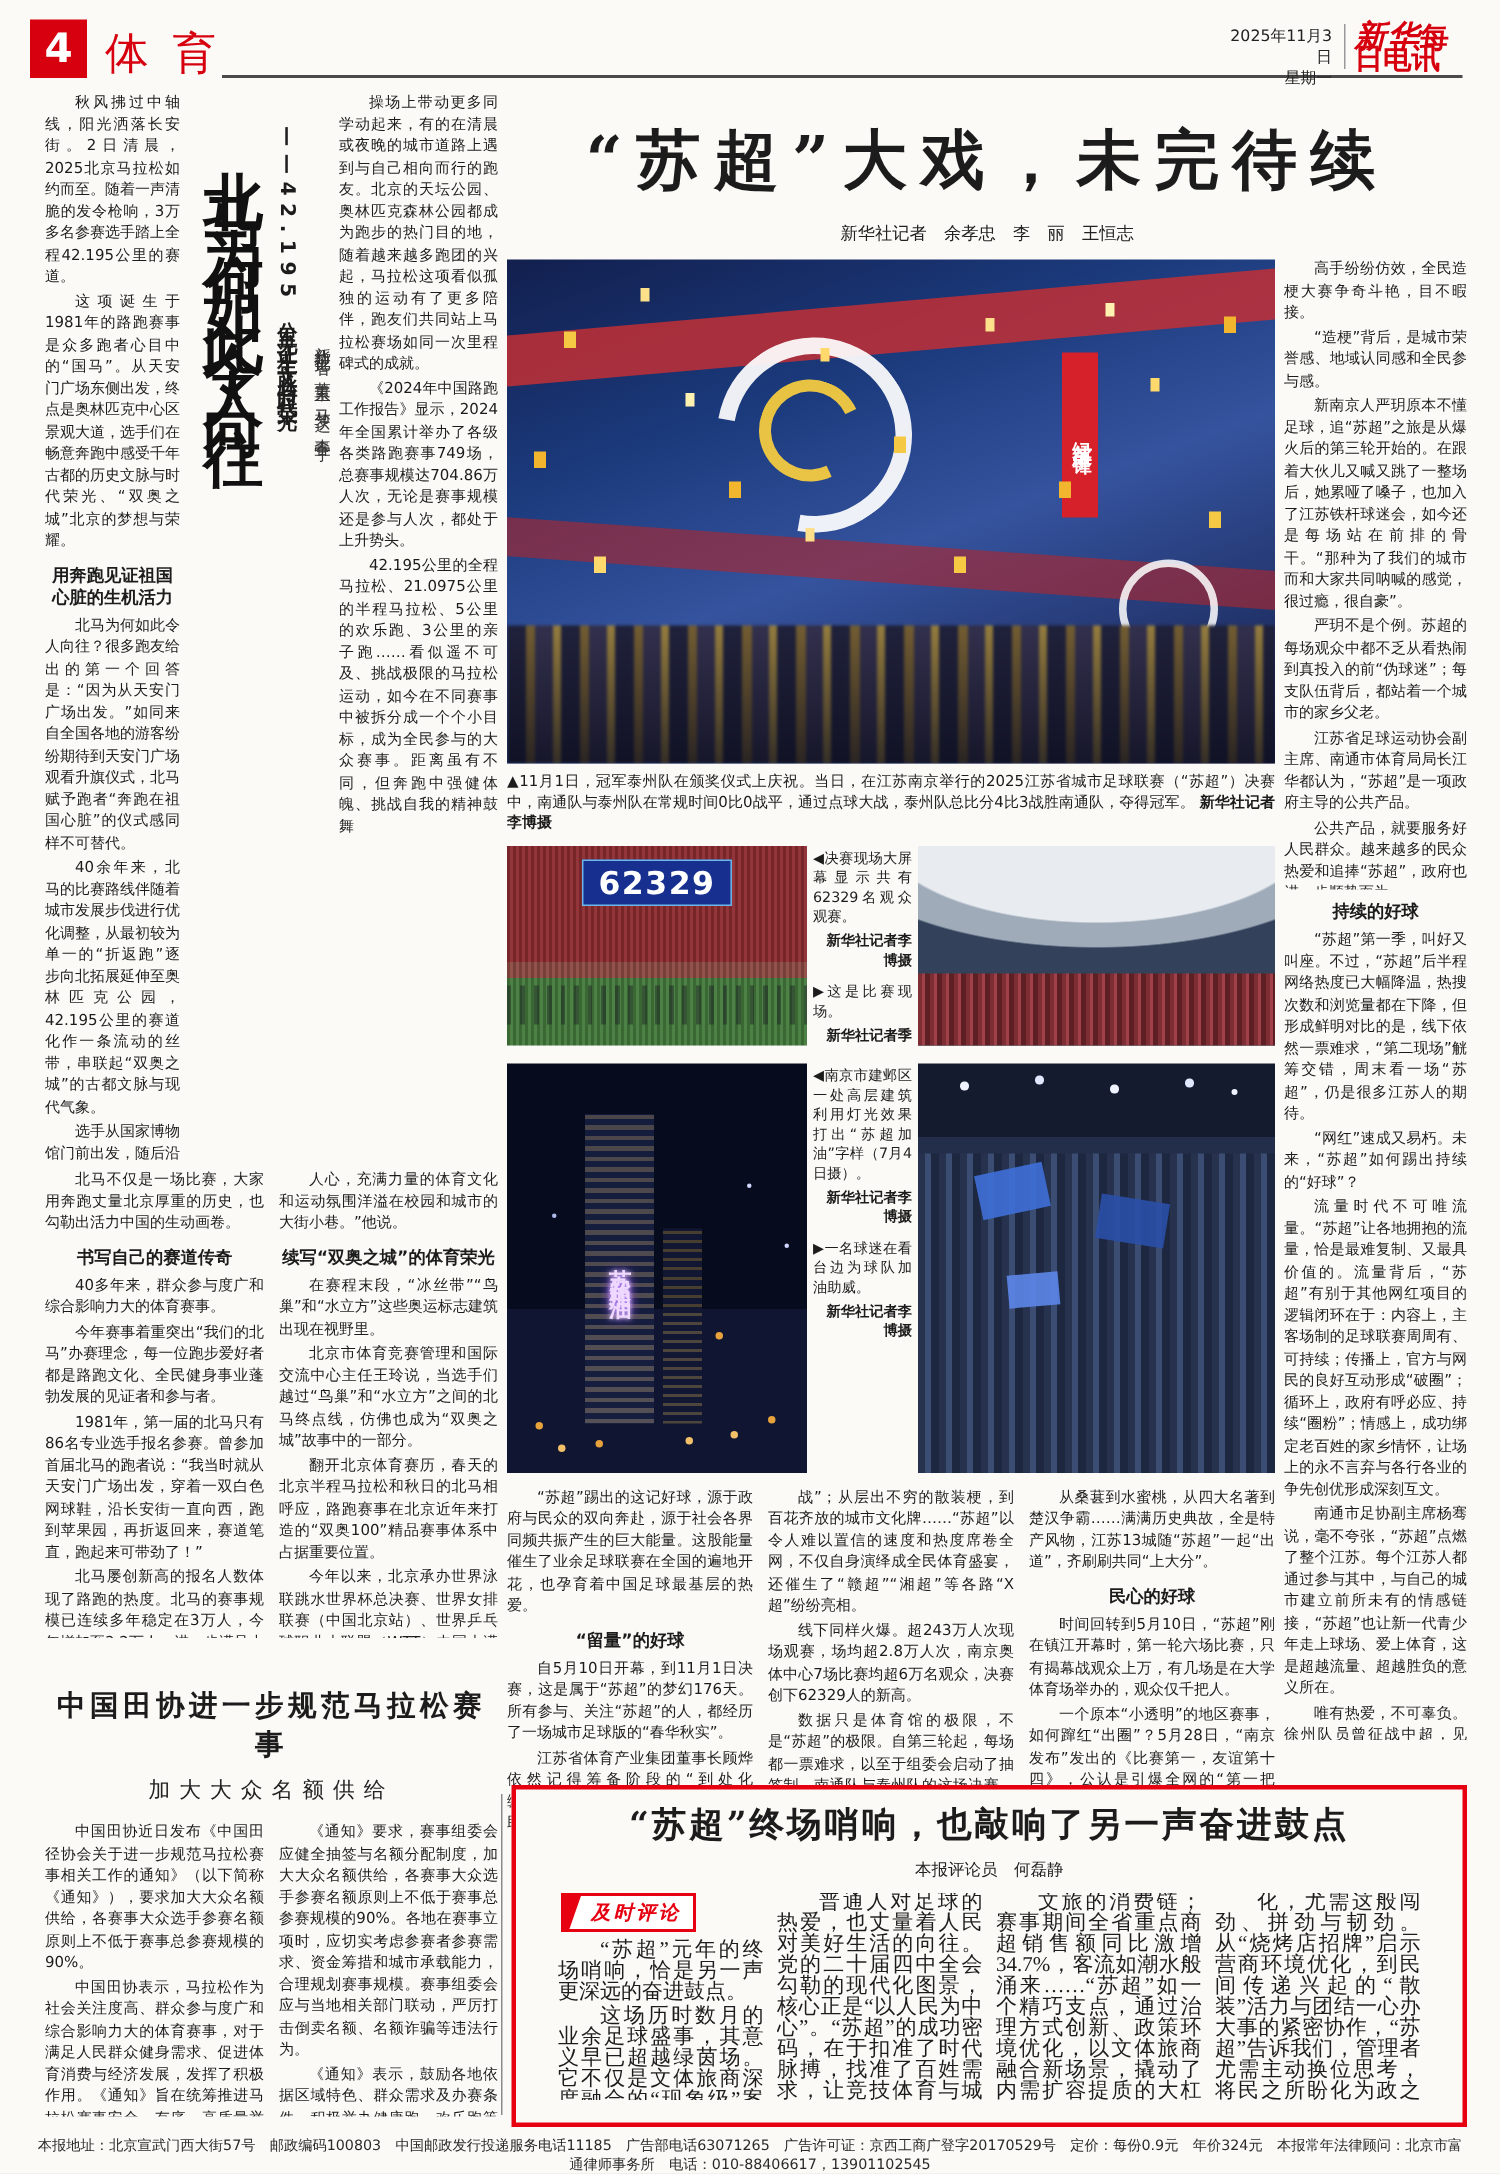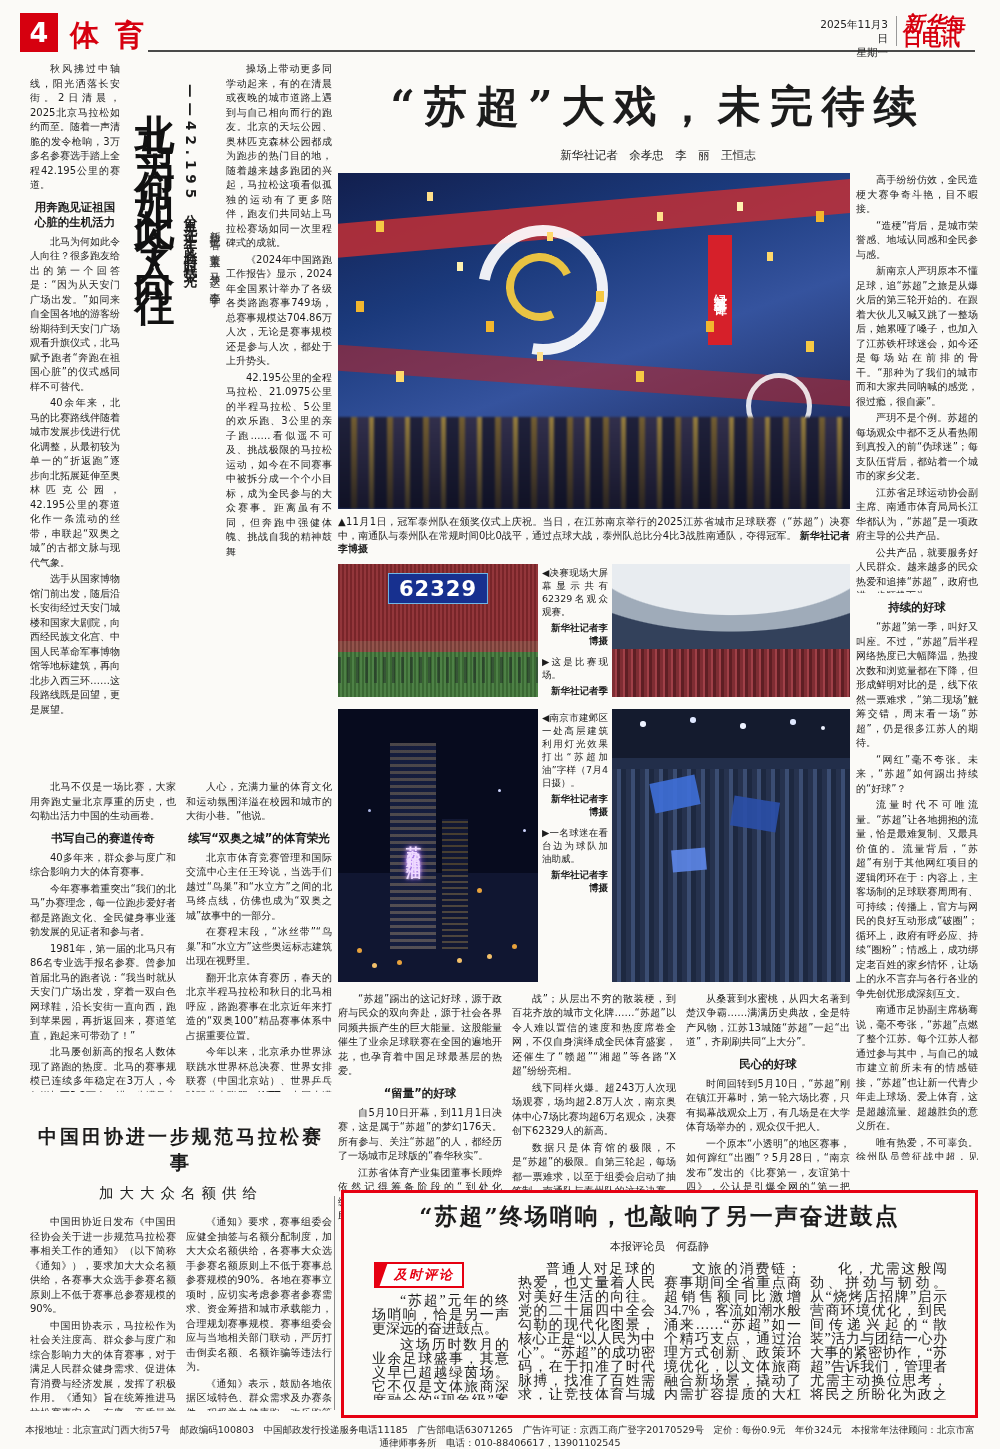--- a/index.html
+++ b/index.html
@@ -1,21 +1,21 @@
 <!DOCTYPE html>
 <html><head>
 <meta charset="utf-8">
 <style>
   html,body{margin:0;padding:0;background:#e8e8e4;}
   #page{position:relative;width:1000px;height:1449px;margin:0 auto;background:#fbfaf7;
         font-family:"DejaVu Sans",sans-serif;color:#1c1c1c;overflow:hidden;}
   
   #hdr-num{position:absolute;left:20px;top:13px;width:38px;height:39px;background:#d6000f;
            color:#fff;font-weight:bold;font-size:27px;display:flex;align-items:center;justify-content:center;}
-  #hdr-section{position:absolute;left:70px;top:16px;font-size:29px;font-weight:700;color:#d6000f;letter-spacing:16px;}
+  #hdr-section{position:absolute;left:70px;top:16px;font-size:29px;font-weight:400;color:#d6000f;letter-spacing:16px;}
   #hdr-rule{position:absolute;left:148px;top:50px;width:827px;height:2px;background:#4a4a4a;}
   #hdr-date{position:absolute;left:810px;top:17px;width:78px;text-align:right;font-size:10.5px;line-height:14px;color:#222;}
   #hdr-div{position:absolute;left:896px;top:16px;width:1px;height:30px;background:#999;}
   #masthead{position:absolute;left:903px;top:17px;width:75px;font-size:19px;font-weight:900;color:#d6000f;line-height:14px;}
   #masthead .scr{font-style:italic;font-size:21px;letter-spacing:1px;}
   
   .col{overflow:hidden;}
   .p{margin:0 0 2px;text-indent:2em;text-align:justify;font-size:10px;line-height:14.5px;}
   .sh{font-weight:bold;text-align:center;font-size:11.5px;margin:7px 0 5px;}
   .dl{margin:2px 0 0;text-align:right;font-weight:bold;font-size:10px;}
@@ -144,20 +144,21 @@
     <div>2025年11月3日</div>
     <div>星期一</div>
   </div>
   <div id="hdr-div"></div>
   <div id="masthead"><span class="scr">新华</span><span>每日电讯</span></div>
 
   <div id="beima">
     <div id="bm-row1">
       <div class="bm-c1 col">
           <p class="p">秋风拂过中轴线，阳光洒落长安街。2日清晨，2025北京马拉松如约而至。随着一声清脆的发令枪响，3万多名参赛选手踏上全程42.195公里的赛道。</p>
+          <p class="p">这项诞生于1981年的路跑赛事是众多跑者心目中的“国马”。从天安门广场东侧出发，终点是奥林匹克中心区景观大道，选手们在畅意奔跑中感受千年古都的历史文脉与时代荣光、“双奥之城”北京的梦想与荣耀。</p>
           <div class="sh">用奔跑见证祖国心脏的生机活力</div>
           <p class="p">北马为何如此令人向往？很多跑友给出的第一个回答是：“因为从天安门广场出发。”如同来自全国各地的游客纷纷期待到天安门广场观看升旗仪式，北马赋予跑者“奔跑在祖国心脏”的仪式感同样不可替代。</p>
           <p class="p">40余年来，北马的比赛路线伴随着城市发展步伐进行优化调整，从最初较为单一的“折返跑”逐步向北拓展延伸至奥林匹克公园，42.195公里的赛道化作一条流动的丝带，串联起“双奥之城”的古都文脉与现代气象。</p>
           <p class="p">选手从国家博物馆门前出发，随后沿长安街经过天安门城楼和国家大剧院，向西经民族文化宫、中国人民革命军事博物馆等地标建筑，再向北步入西三环……这段路线既是回望，更是展望。</p>
         </div>
       <div class="bm-vblock">
         <div class="vh-main">北马为何如此令人向往</div>
         <div class="vh-sub">——42.195公里见证千年文脉与时代荣光</div>
         <div class="vh-byline">新华社记者　董素玉　马梦达　李春宇</div>
       </div>
@@ -172,22 +173,22 @@
           <p class="p">北马不仅是一场比赛，大家用奔跑丈量北京厚重的历史，也勾勒出活力中国的生动画卷。</p>
           <div class="sh">书写自己的赛道传奇</div>
           <p class="p">40多年来，群众参与度广和综合影响力大的体育赛事。</p>
           <p class="p">今年赛事着重突出“我们的北马”办赛理念，每一位跑步爱好者都是路跑文化、全民健身事业蓬勃发展的见证者和参与者。</p>
           <p class="p">1981年，第一届的北马只有86名专业选手报名参赛。曾参加首届北马的跑者说：“我当时就从天安门广场出发，穿着一双白色网球鞋，沿长安街一直向西，跑到苹果园，再折返回来，赛道笔直，跑起来可带劲了！”</p>
           <p class="p">北马屡创新高的报名人数体现了路跑的热度。北马的赛事规模已连续多年稳定在3万人，今年增加至3.2万人，进一步满足大众日益增长的健身和参赛需求。</p>
         </div>
       <div class="bm-cB col">
           <p class="p">人心，充满力量的体育文化和运动氛围洋溢在校园和城市的大街小巷。”他说。</p>
           <div class="sh">续写“双奥之城”的体育荣光</div>
+          <p class="p">在赛程末段，“冰丝带”“鸟巢”和“水立方”这些奥运标志建筑出现在视野里。</p>
           <p class="p">北京市体育竞赛管理和国际交流中心主任王玲说，当选手们越过“鸟巢”和“水立方”之间的北马终点线，仿佛也成为“双奥之城”故事中的一部分。</p>
-          <p class="p">在赛程末段，“冰丝带”“鸟巢”和“水立方”这些奥运标志建筑出现在视野里。</p>
           <p class="p">翻开北京体育赛历，春天的北京半程马拉松和秋日的北马相呼应，路跑赛事在北京近年来打造的“双奥100”精品赛事体系中占据重要位置。</p>
           <p class="p">今年以来，北京承办世界泳联跳水世界杯总决赛、世界女排联赛（中国北京站）、世界乒乓球职业大联盟（WTT）中国大满贯赛、中国网球公开赛等多场国际高水平赛事，“票根经济”等赛事经济新范式融入大众生活。</p>
         </div>
     </div>
   </div>
 
   <div id="tianxie">
     <div class="tx-head">中国田协进一步规范马拉松赛事</div>
     <div class="tx-sub">加大大众名额供给</div>
     <div class="tx-body">
@@ -283,21 +284,21 @@
             <p class="p">高手纷纷仿效，全民造梗大赛争奇斗艳，目不暇接。</p>
             <p class="p">“造梗”背后，是城市荣誉感、地域认同感和全民参与感。</p>
             <p class="p">新南京人严玥原本不懂足球，追“苏超”之旅是从爆火后的第三轮开始的。在跟着大伙儿又喊又跳了一整场后，她累哑了嗓子，也加入了江苏铁杆球迷会，如今还是每场站在前排的骨干。“那种为了我们的城市而和大家共同呐喊的感觉，很过瘾，很自豪”。</p>
             <p class="p">严玥不是个例。苏超的每场观众中都不乏从看热闹到真投入的前“伪球迷”；每支队伍背后，都站着一个城市的家乡父老。</p>
             <p class="p">江苏省足球运动协会副主席、南通市体育局局长江华都认为，“苏超”是一项政府主导的公共产品。</p>
             <p class="p">公共产品，就要服务好人民群众。越来越多的民众热爱和追捧“苏超”，政府也进一步顺势而为。</p>
           </div>
         <div class="sh">持续的好球</div>
         <div id="sc-right-b" class="col">
             <p class="p">“苏超”第一季，叫好又叫座。不过，“苏超”后半程网络热度已大幅降温，热搜次数和浏览量都在下降，但形成鲜明对比的是，线下依然一票难求，“第二现场”觥筹交错，周末看一场“苏超”，仍是很多江苏人的期待。</p>
-            <p class="p">“网红”毫不夸张。未来，“苏超”如何踢出持续的“好球”？</p>
+            <p class="p">“网红”速成又易朽。未来，“苏超”如何踢出持续的“好球”？</p>
             <p class="p">流量时代不可唯流量。“苏超”让各地拥抱的流量，恰是最难复制、又最具价值的。流量背后，“苏超”有别于其他网红项目的逻辑闭环在于：内容上，主客场制的足球联赛周周有、可持续；传播上，官方与网民的良好互动形成“破圈”；循环上，政府有呼必应、持续“圈粉”；情感上，成功绑定老百姓的家乡情怀，让场上的永不言弃与各行各业的争先创优形成深刻互文。</p>
             <p class="p">南通市足协副主席杨骞说，毫不夸张，“苏超”点燃了整个江苏。每个江苏人都通过参与其中，与自己的城市建立前所未有的情感链接，“苏超”也让新一代青少年走上球场、爱上体育，这是超越流量、超越胜负的意义所在。</p>
             <p class="p">唯有热爱，不可辜负。徐州队员曾征战中超，见过“大场面”，但穿着“徐州”的战袍，他找到了家乡球员的荣耀。陈冠宇是一位因“苏超”走进球场的新球迷，“这100多天，我像和家乡谈了一场恋爱，”他说，“我每场都要喊四五个小时，但一点都不累，那都是发自内心的呐喊。”</p>
           </div>
         <p class="dl" id="sc-right-dl">新华社南京11月2日电</p>
       </div>
     </div>
   </div>
 
   <div id="commentary">

